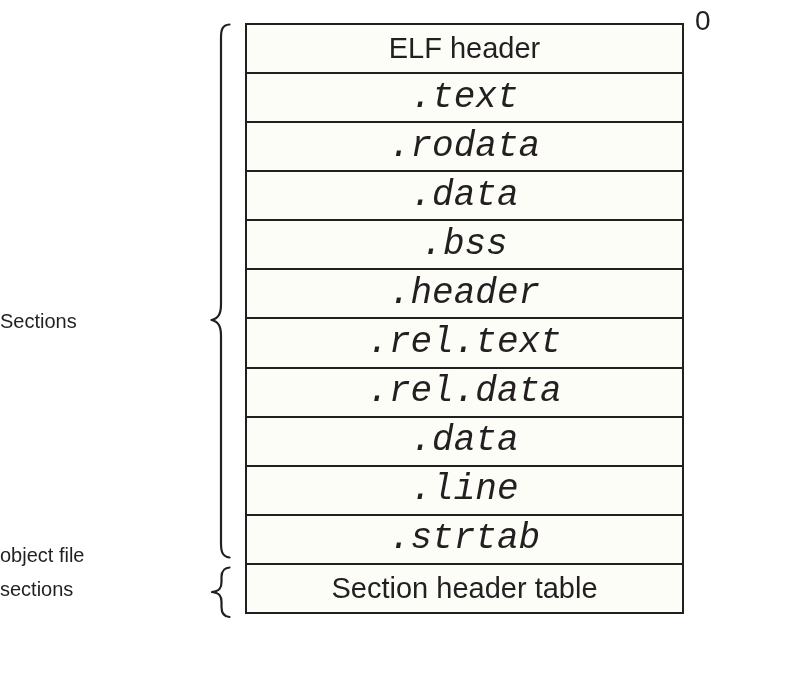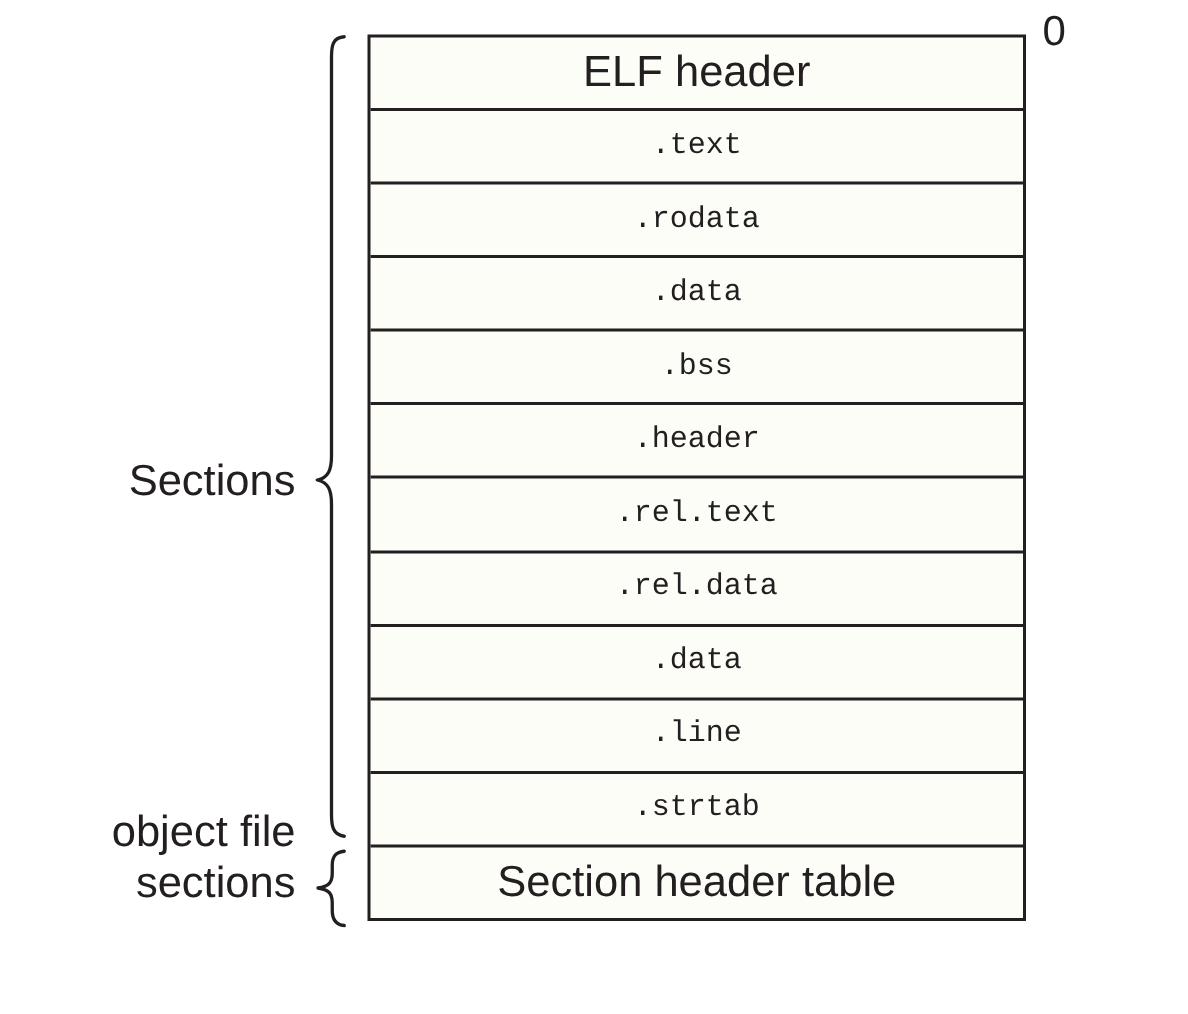--- a/index.html
+++ b/index.html
@@ -52,35 +52,36 @@
     justify-content: center;
     border-bottom: 2px solid var(--ink, #231f20);
     font-size: 29px;
     line-height: 1;
   }
   .row:last-child {
     border-bottom: none;
   }
   .row.mono {
     font-family: "Liberation Mono", "DejaVu Sans Mono", monospace;
-    font-size: 20px;
+    font-size: 36px;
+    font-style: italic;
   }
   .offset-label {
     position: absolute;
     left: 695px;
     top: 7px;
     font-size: 28px;
     line-height: 1;
   }
   .side-label {
     position: absolute;
     left: 0;
     width: 197px;
-    text-align: right;
-    font-size: 29px;
+    text-align: left;
+    font-size: 20px;
   }
   .sections-label {
     top: 304px;
     line-height: 34px;
   }
   .describes-label {
     top: 538px;
     line-height: 34px;
   }
   .describes-label span {

